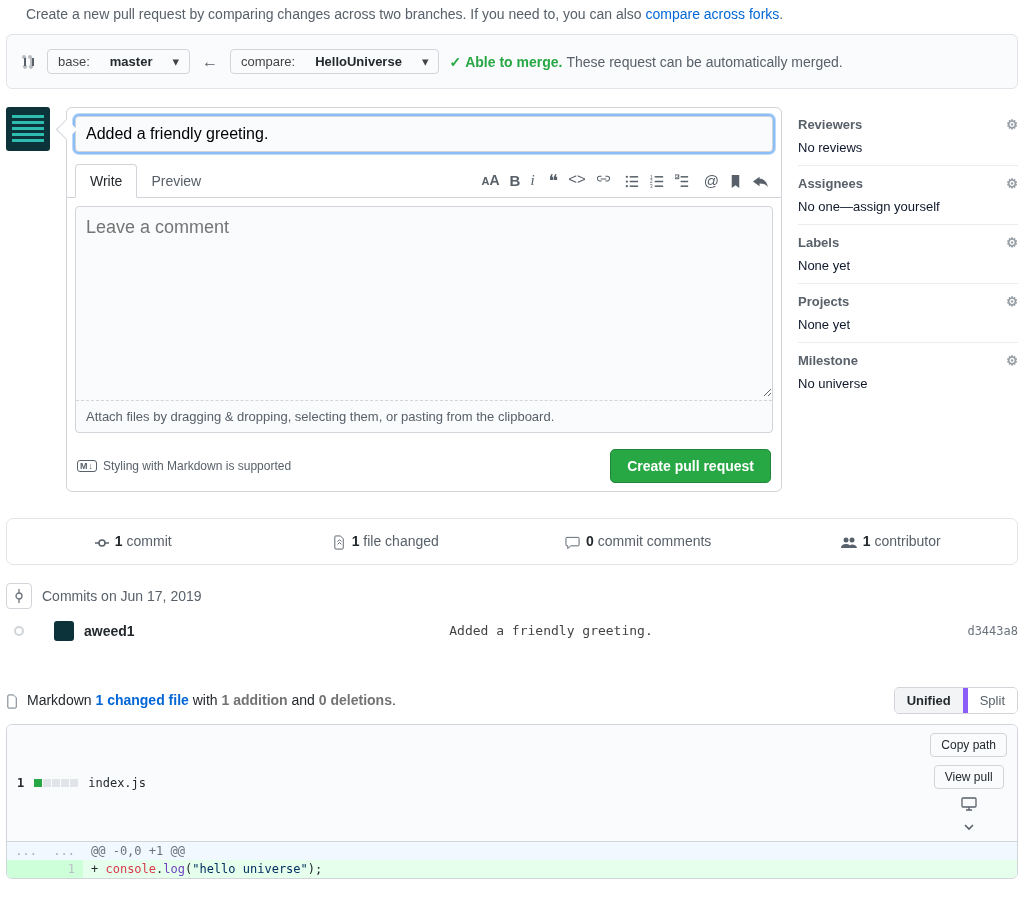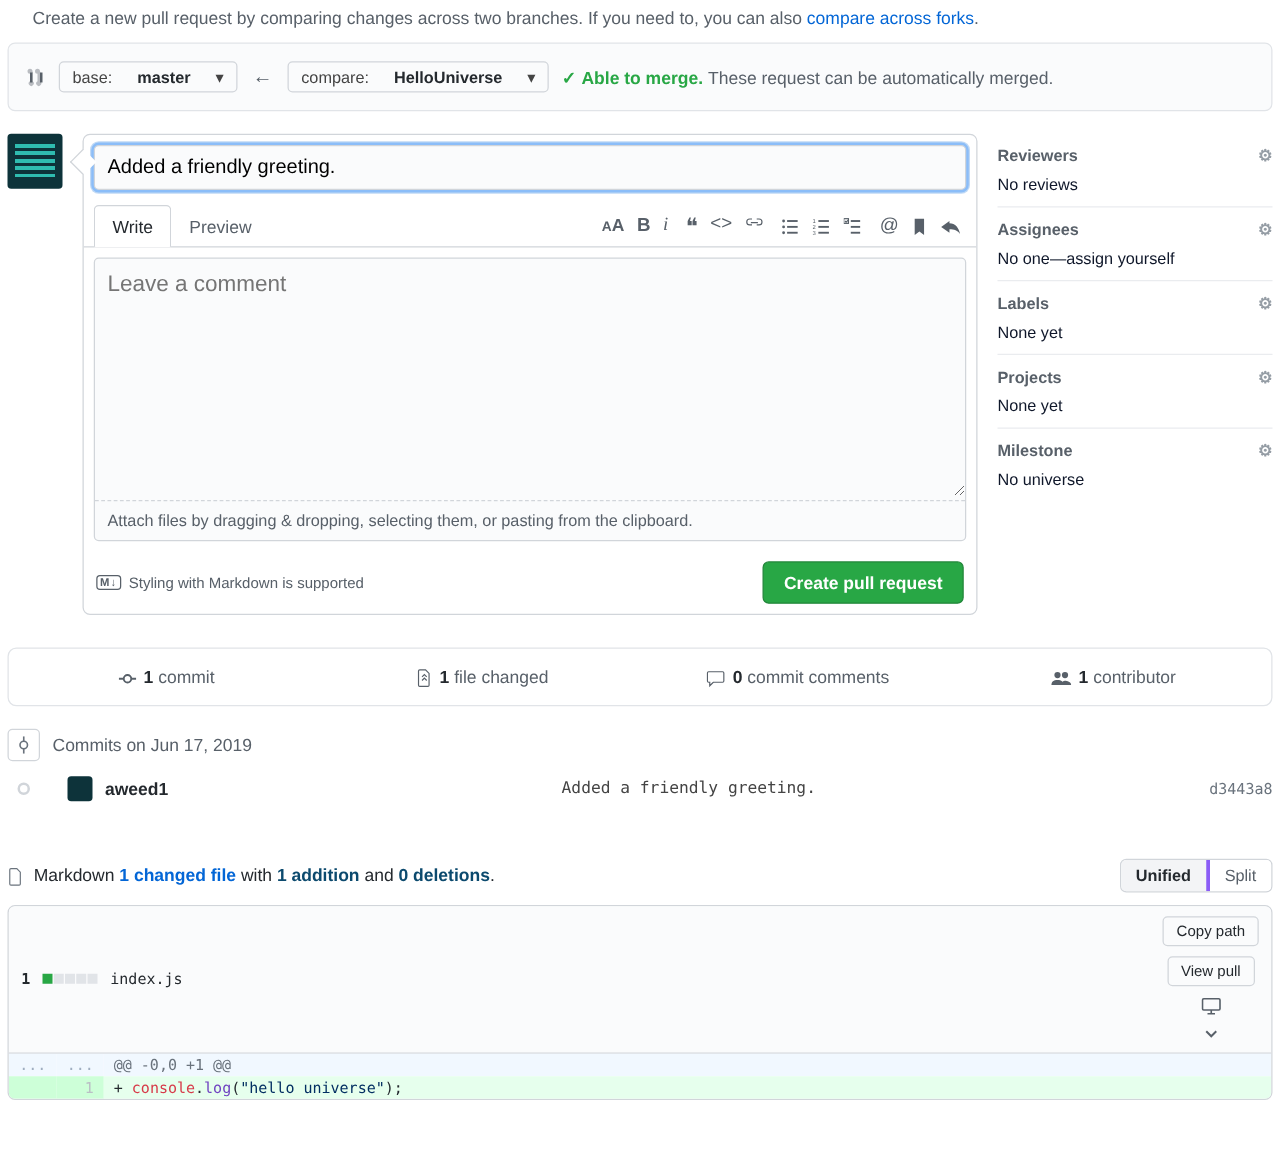--- a/index.html
+++ b/index.html
@@ -189,24 +189,24 @@
   .commit-sha{ color:#6a737d; font-family:monospace; font-size:12px;}
   .timeline-dot{ width:10px;height:10px;border:2px solid #d1d5da;border-radius:50%; background:#fff;}
   .timeline-icon-box{ width:26px;height:26px;border:1px solid #d1d5da;border-radius:4px;background:#fff;display:flex;align-items:center;justify-content:center;color:#6a737d;}
 
   .diff-summary-row{
     display:flex; align-items:center; justify-content:space-between;
     margin-bottom:10px;
   }
   .diff-summary{ display:flex;align-items:center;gap:8px; color:#24292e;}
   .diff-summary .lnk{ color:#0366d6; font-weight:600;}
-  .diff-summary strong{ color:#0c4a6e;text-align:center;}
+  .diff-summary strong{ color:#737373;text-align:center;}
   .view-toggle{ display:flex; border:1px solid #d1d5da; border-radius:5px; overflow:hidden;}
   .view-toggle button{ padding:5px 12px; font-size:13px; border:none;background:#fff;cursor:pointer; color:#586069;}
-  .view-toggle button.active{ background:#f3f4f6; font-weight:600; color:#24292e; border-right:3px solid #8b5cf6;}
+  .view-toggle button.active{ background:#f3f4f6; font-weight:600; color:#24292e; border-right:5px solid #8b5cf6;}
 
   .file-block{ border:1px solid #d1d5da; border-radius:6px; overflow:hidden;}
   .file-header{
     background:#fafbfc; border-bottom:1px solid #d1d5da;
     padding:8px 10px; display:flex; align-items:center; gap:10px;
     font-family:SFMono-Regular,Consolas,monospace; font-size:12px;
   }
   .addn{ color:#24292e; font-weight:600;}
   .blocks{ display:inline-flex; gap:1px;}
   .blocks span{ width:8px;height:8px; background:#e1e4e8;}

